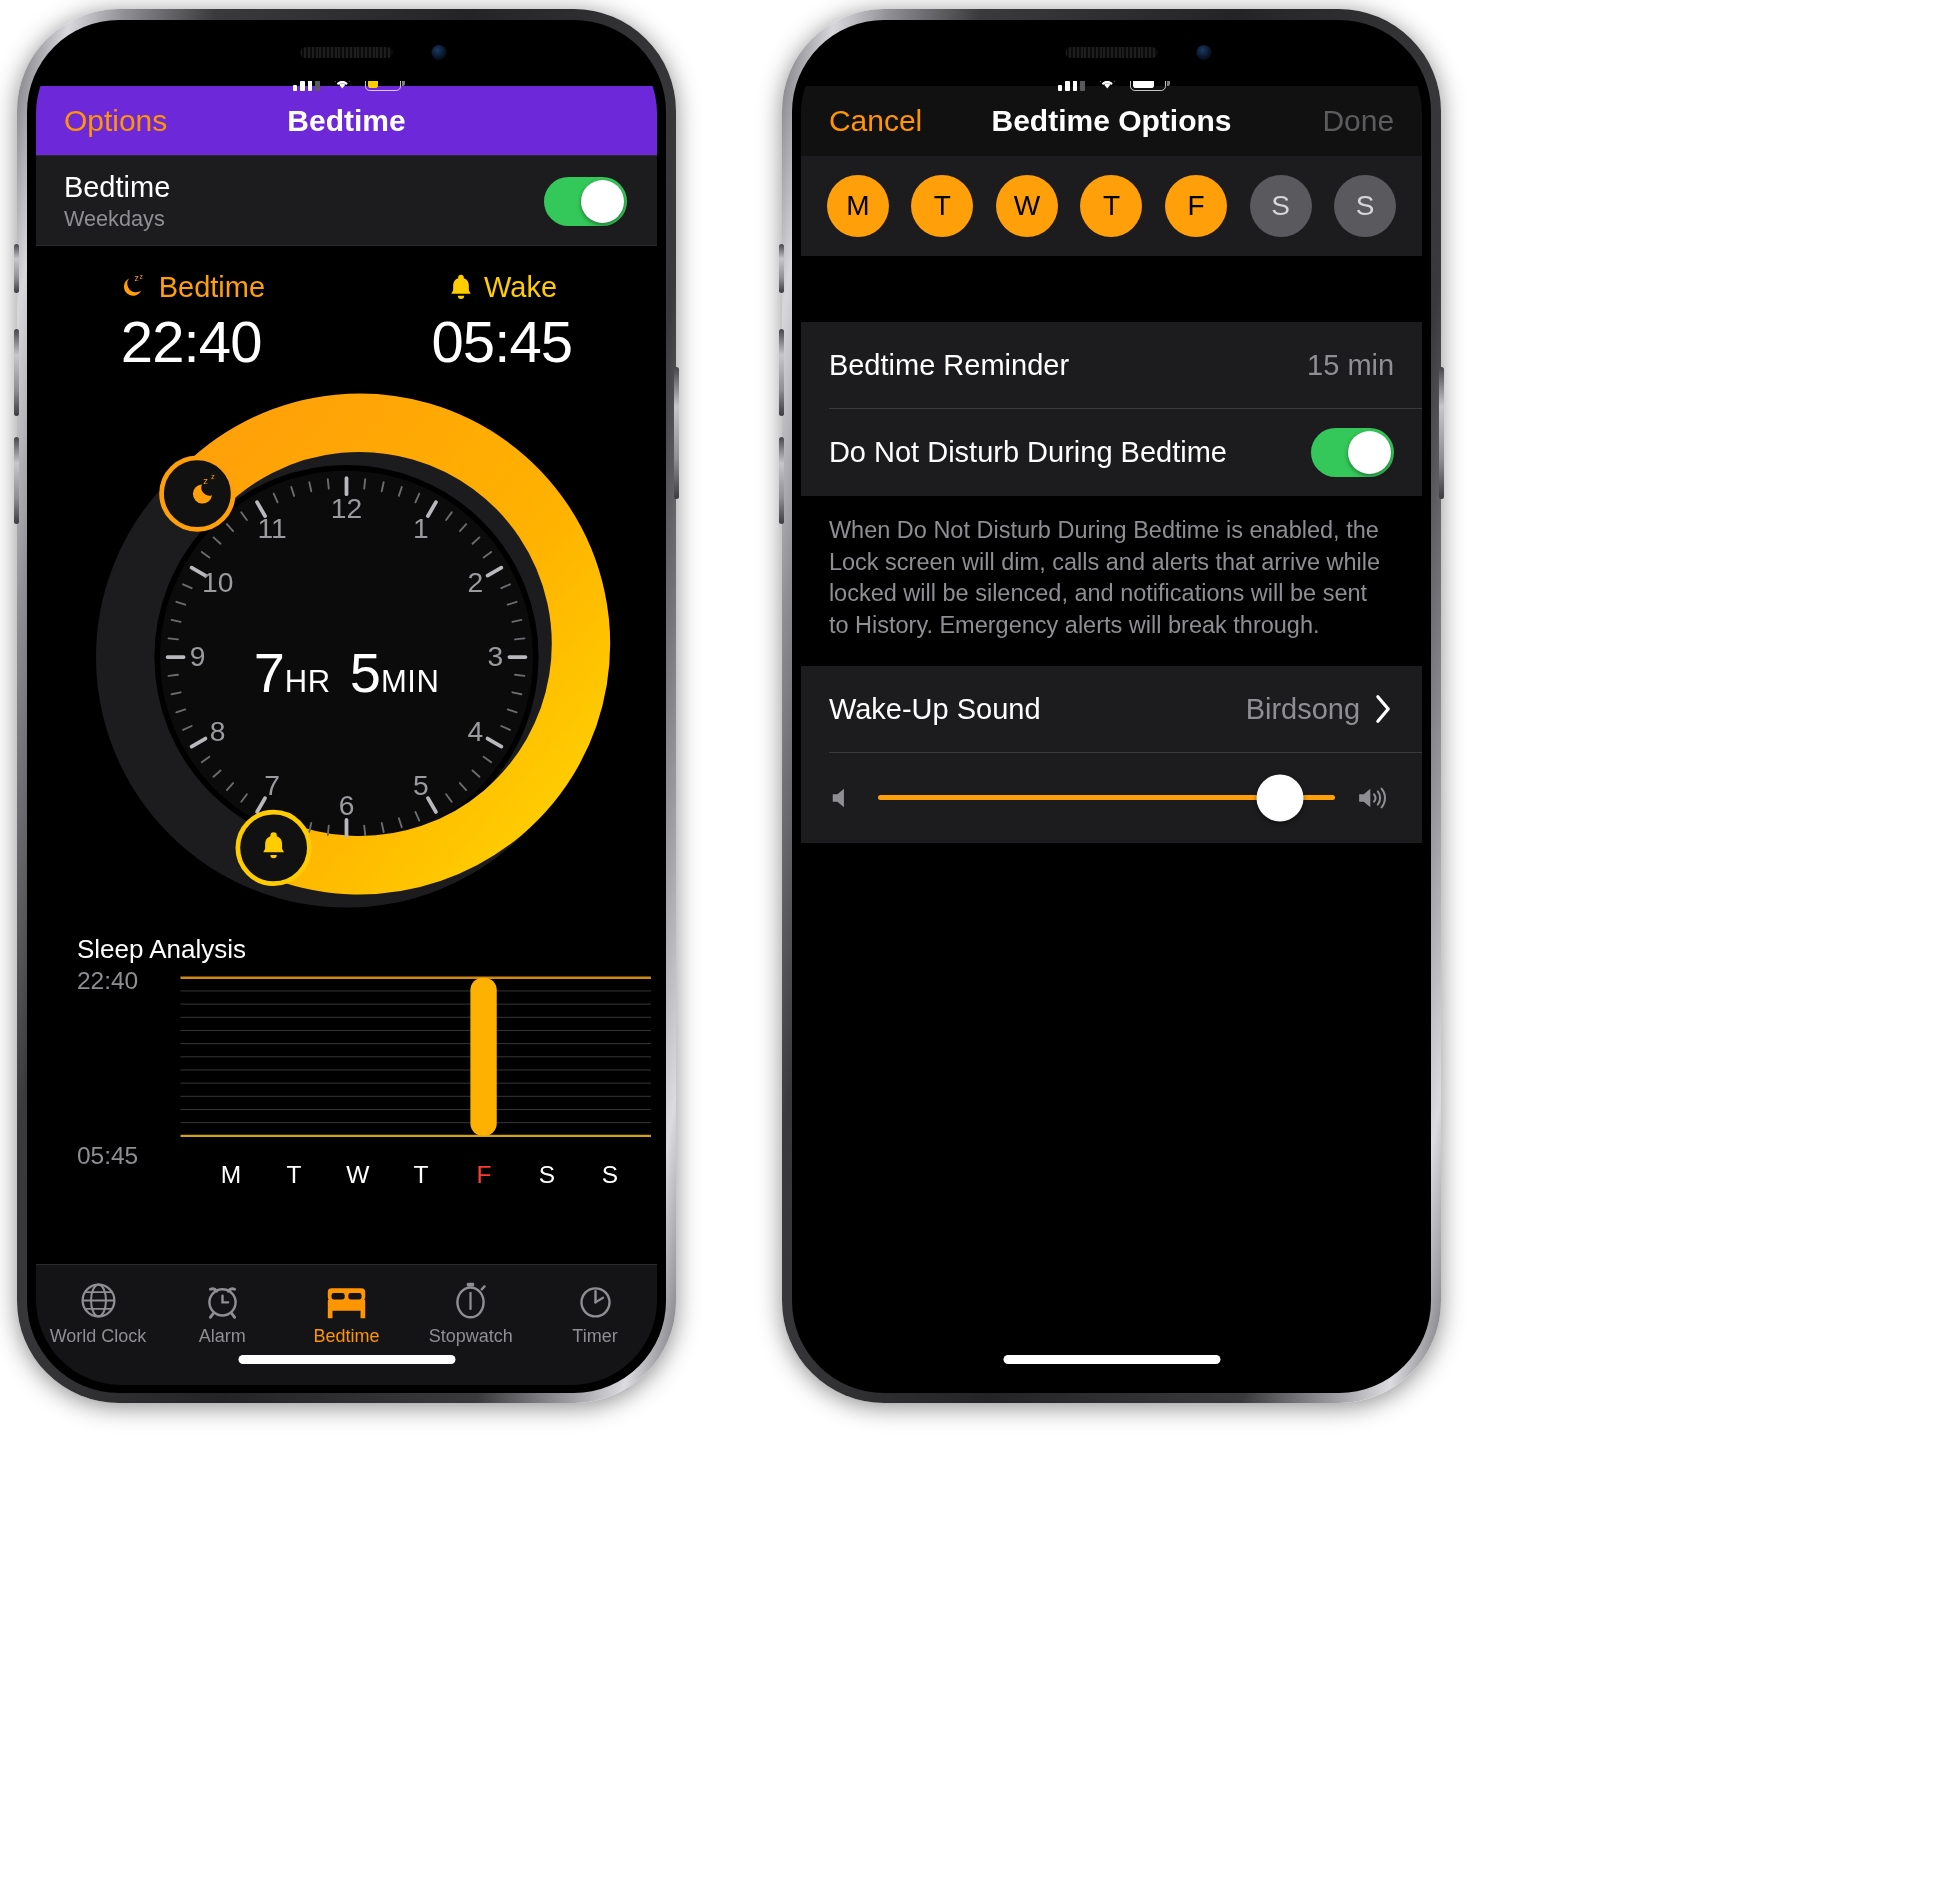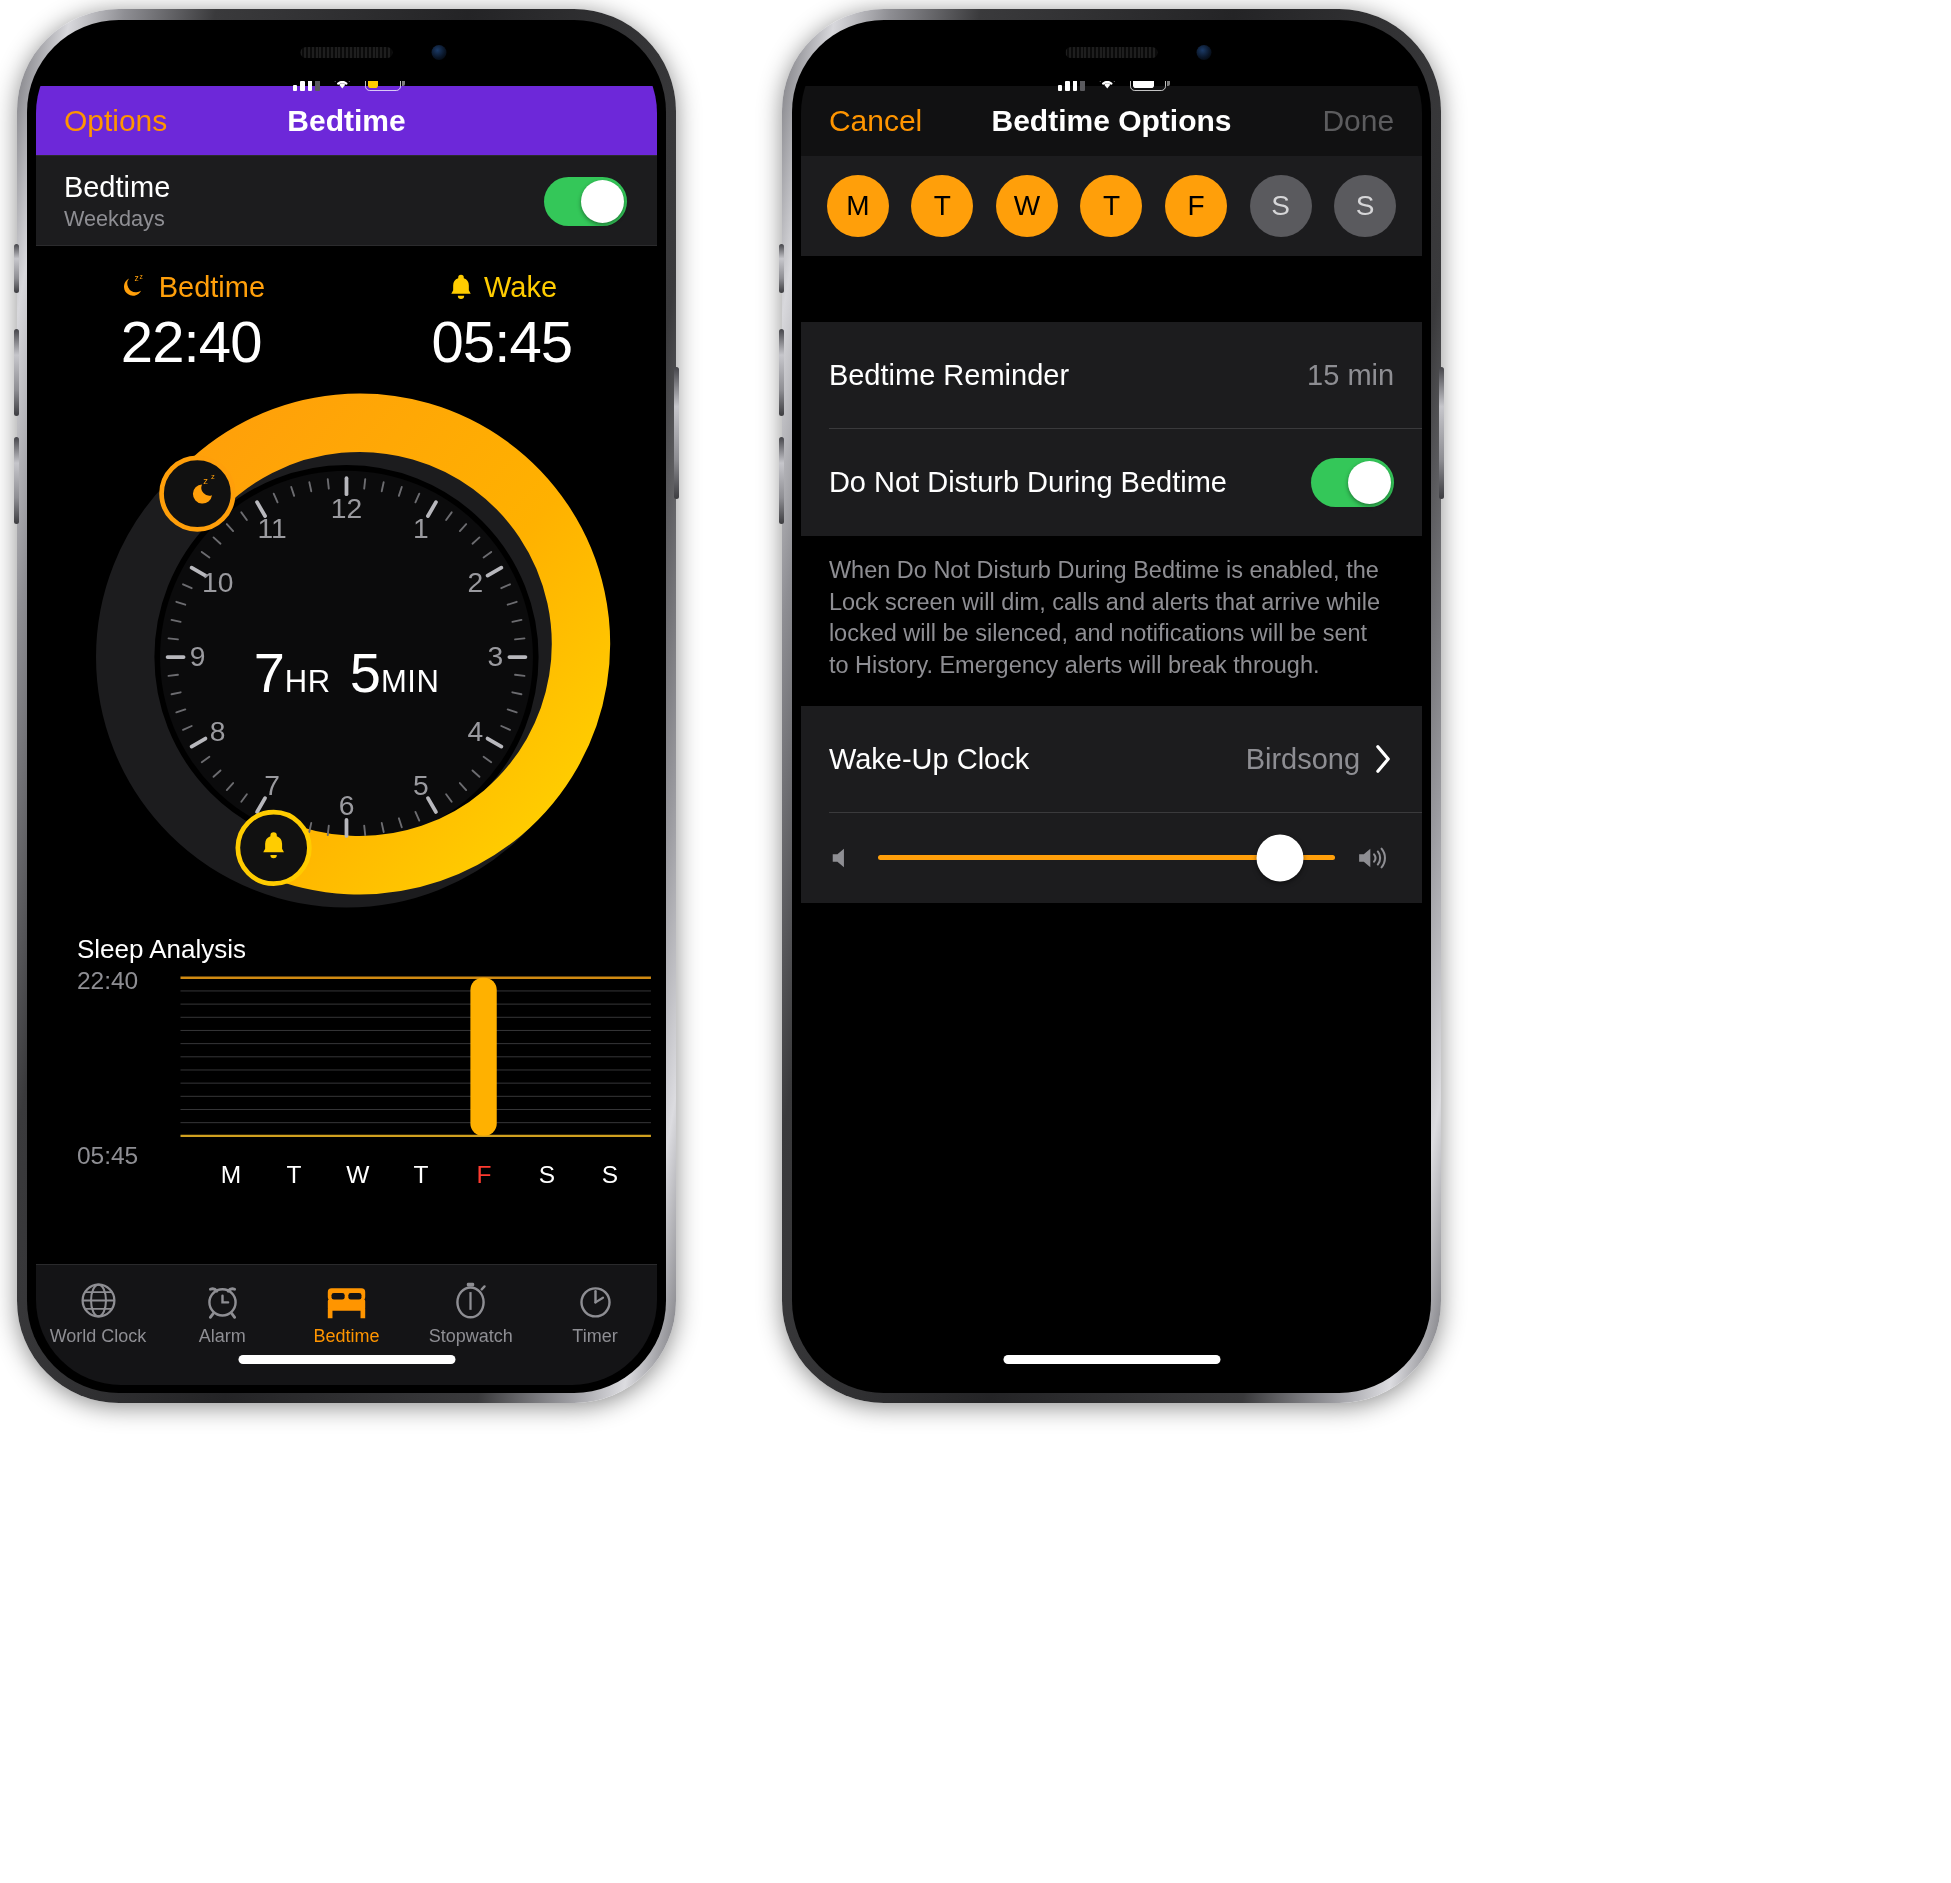--- a/index.html
+++ b/index.html
@@ -136,21 +136,21 @@
 
   
   .r-body { position: absolute; top: 128px; left: 0; right: 0; bottom: 0; background: #000; }
   .sec-hdr { font-size: 23.5px; color: #8e8e93; letter-spacing: 1px; padding: 40px 0 13px 28px; }
   .group { background: #1c1c1e; }
   .days-row { display: flex; align-items: center; justify-content: space-between; padding: 19px 26px; }
   .day { width: 62px; height: 62px; border-radius: 50%; display: flex; align-items: center; justify-content: center; font-size: 28px; }
   .day.on { background: #ff9f0a; color: #000; }
   .day.off { background: #5a5a5e; color: #d6d6d8; }
 
-  .row { display: flex; align-items: center; justify-content: space-between; height: 107px; padding: 0 28px; position: relative; }
+  .row { display: flex; align-items: center; justify-content: space-between; height: 87px; padding: 0 28px; position: relative; }
   .row .lbl { font-size: 29px; color: #fff; }
   .row .val { font-size: 29px; color: #8e8e93; display: flex; align-items: center; gap: 13px; }
   .row .sep { position: absolute; left: 28px; right: 0; bottom: 0; height: 0.9px; background: #3a3a3c; }
   .note { font-size: 23.5px; line-height: 1.34; color: #8e8e93; padding: 19px 38px 24.5px 28px; background: #000; }
 
   .slider-row { height: 90px; display: flex; align-items: center; gap: 21px; padding: 0 28px; }
   .track { flex: 1; height: 4.7px; background: #ff9f0a; border-radius: 2.8px; position: relative; }
   .track .thumb { position: absolute; top: 50%; transform: translate(-50%,-50%); width: 47px; height: 47px; border-radius: 50%; background: #fff; box-shadow: 0 1.9px 5.6px rgba(0,0,0,.5); }
 </style>
 </head>
@@ -526,21 +526,21 @@
               <span class="toggle">
                   <span class="knob"></span>
                 </span>
             </div>
           </div>
 
           <div class="note">When Do Not Disturb During Bedtime is enabled, the Lock screen will dim, calls and alerts that arrive while locked will be silenced, and notifications will be sent to History. Emergency alerts will break through.</div>
 
           <div class="group">
             <div class="row">
-              <span class="lbl">Wake-Up Clock</span>
+              <span class="lbl">Wake-Up Sound</span>
               <span class="val">
                 <span>Birdsong</span>
                 <svg width="21" height="32" viewBox="0 0 22 34">
                     <path d="M5 4l11 13L5 30" fill="none" stroke="#fff" stroke-width="3.4" stroke-linecap="round" stroke-linejoin="round"></path>
                   </svg>
               </span>
               <span class="sep"></span>
             </div>
             <div class="slider-row">
               <svg width="28" height="28" viewBox="0 0 30 30">

